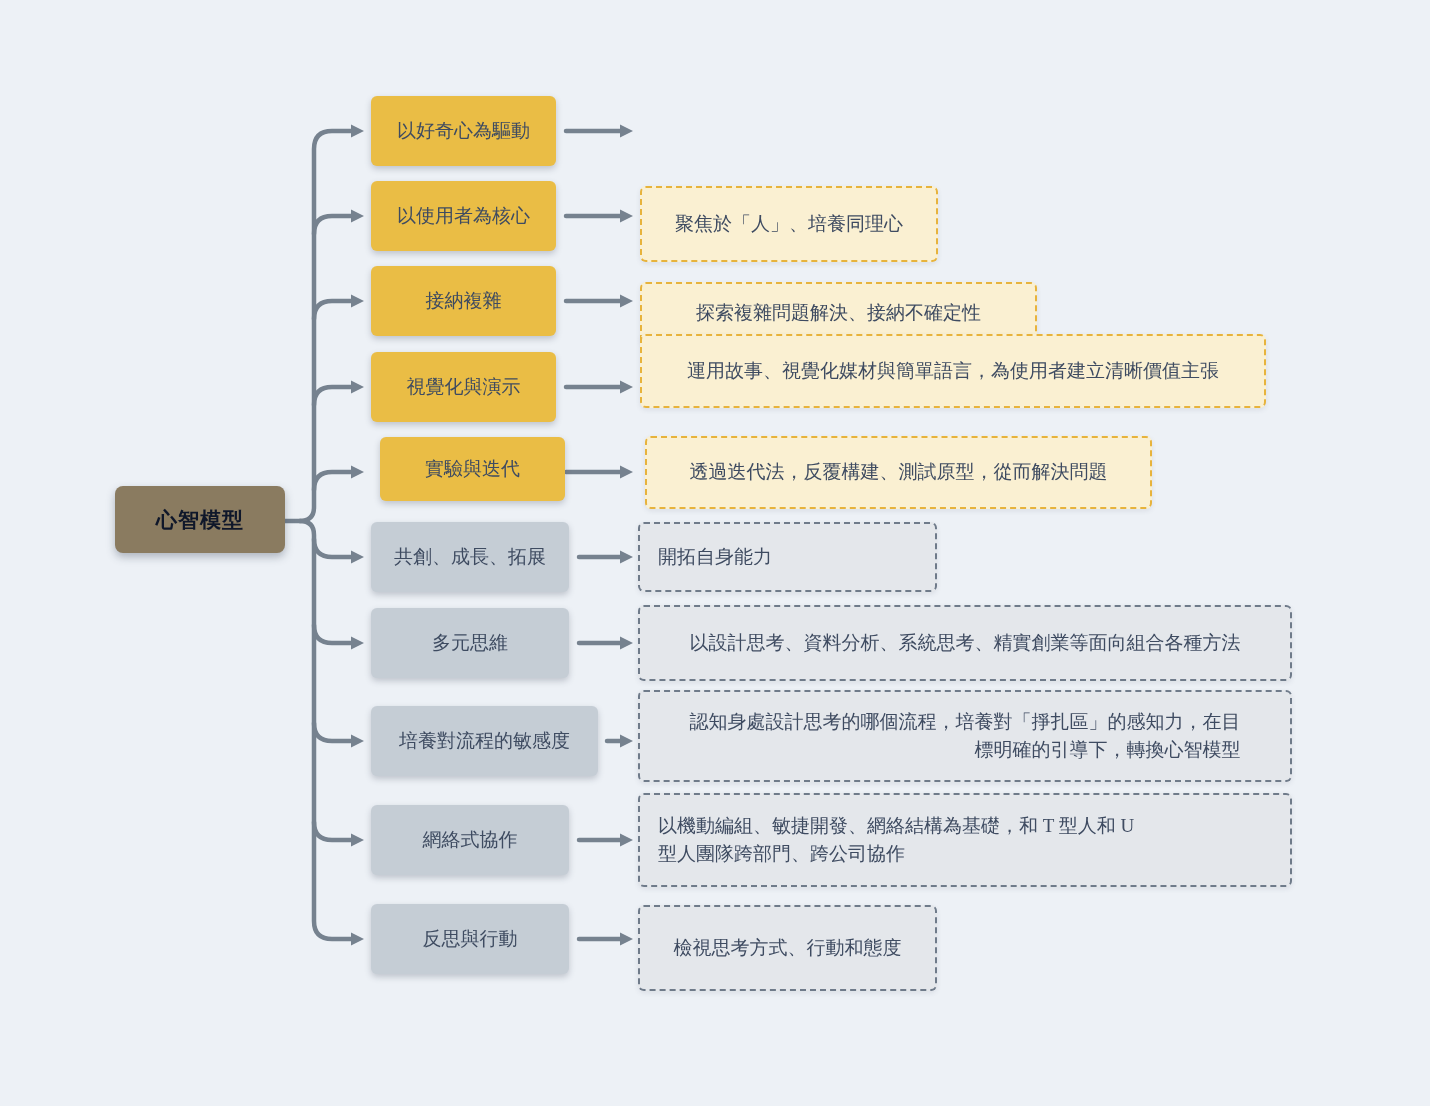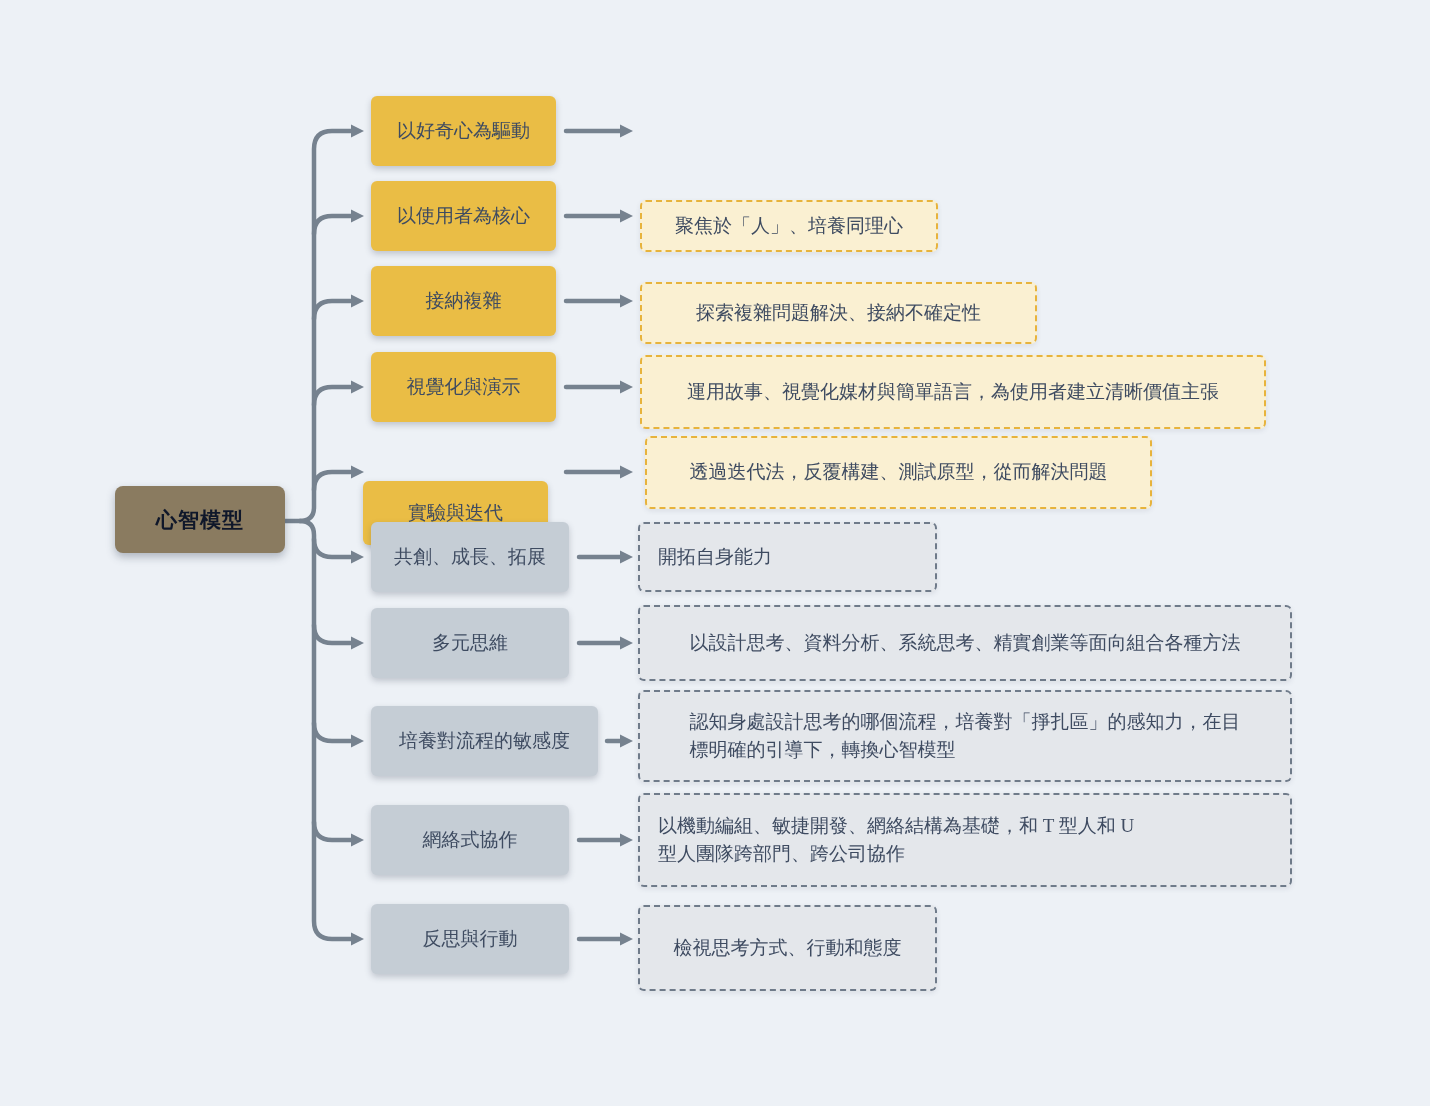--- a/index.html
+++ b/index.html
@@ -23,21 +23,21 @@
   }
   .shape {
     position: absolute;
     display: flex;
     align-items: center;
     justify-content: center;
     border-radius: 6px;
     color: #3e4b61;
     font-size: 19px;
     line-height: 1.5;
-    text-align: left;
+    text-align: right;
   }
   .root-node {
     background: #8a7b60;
     color: #0f172a;
     font-weight: bold;
     font-size: 21px;
     border-radius: 8px;
     box-shadow: 0 4px 8px rgba(55, 65, 85, 0.35);
     letter-spacing: 1px;
   }
@@ -121,30 +121,30 @@
       <path d="M620 932.5 L633 939 L620 945.5 Z"></path>
     </g>
   </svg>
 
   <div class="shape root-node" style="left:115px; top:486px; width:170px; height:67px;">心智模型</div>
 
   <div class="shape node yellow" style="left:371px; top:96px;  width:185px; height:70px;">以好奇心為驅動</div>
   <div class="shape node yellow" style="left:371px; top:181px; width:185px; height:70px;">以使用者為核心</div>
   <div class="shape node yellow" style="left:371px; top:266px; width:185px; height:70px;">接納複雜</div>
   <div class="shape node yellow" style="left:371px; top:352px; width:185px; height:70px;">視覺化與演示</div>
-  <div class="shape node yellow" style="left:363px; top:437px; width:185px; height:64px;margin-top:44px;">實驗與迭代</div>
+  <div class="shape node yellow" style="left:380px; top:437px; width:185px; height:64px;">實驗與迭代</div>
   <div class="shape node gray" style="left:371px; top:522px; width:198px; height:70px;">共創、成長、拓展</div>
   <div class="shape node gray" style="left:371px; top:608px; width:198px; height:70px;">多元思維</div>
   <div class="shape node gray" style="left:371px; top:706px; width:227px; height:70px;">培養對流程的敏感度</div>
   <div class="shape node gray" style="left:371px; top:805px; width:198px; height:70px;">網絡式協作</div>
   <div class="shape node gray" style="left:371px; top:904px; width:198px; height:70px;">反思與行動</div>
 
-  <div class="shape leaf yellow" style="left:640px; top:200px; width:298px; height:52px;">聚焦於「人」、培養同理心</div>
+  <div class="shape leaf yellow" style="left:640px; top:186px; width:298px; height:76px;">聚焦於「人」、培養同理心</div>
   <div class="shape leaf yellow" style="left:640px; top:282px; width:397px; height:62px;">探索複雜問題解決、接納不確定性</div>
-  <div class="shape leaf yellow" style="left:640px; top:355px; width:626px; height:74px;">運用故事、視覺化媒材與簡單語言，為使用者建立清晰價值主張</div>
+  <div class="shape leaf yellow" style="left:640px; top:334px; width:626px; height:74px;">運用故事、視覺化媒材與簡單語言，為使用者建立清晰價值主張</div>
   <div class="shape leaf yellow" style="left:645px; top:436px; width:507px; height:73px;">透過迭代法，反覆構建、測試原型，從而解決問題</div>
   <div class="shape leaf gray left" style="left:638px; top:522px; width:299px; height:70px;">開拓自身能力</div>
   <div class="shape leaf gray" style="left:638px; top:605px; width:654px; height:76px;">以設計思考、資料分析、系統思考、精實創業等面向組合各種方法</div>
   <div class="shape leaf gray pre" style="left:638px; top:690px; width:654px; height:92px;">認知身處設計思考的哪個流程，培養對「掙扎區」的感知力，在目
 標明確的引導下，轉換心智模型</div>
   <div class="shape leaf gray left pre" style="left:638px; top:793px; width:654px; height:94px;">以機動編組、敏捷開發、網絡結構為基礎，和 T 型人和 U
 型人團隊跨部門、跨公司協作</div>
   <div class="shape leaf gray" style="left:638px; top:905px; width:299px; height:86px;">檢視思考方式、行動和態度</div>
 
 </div>

